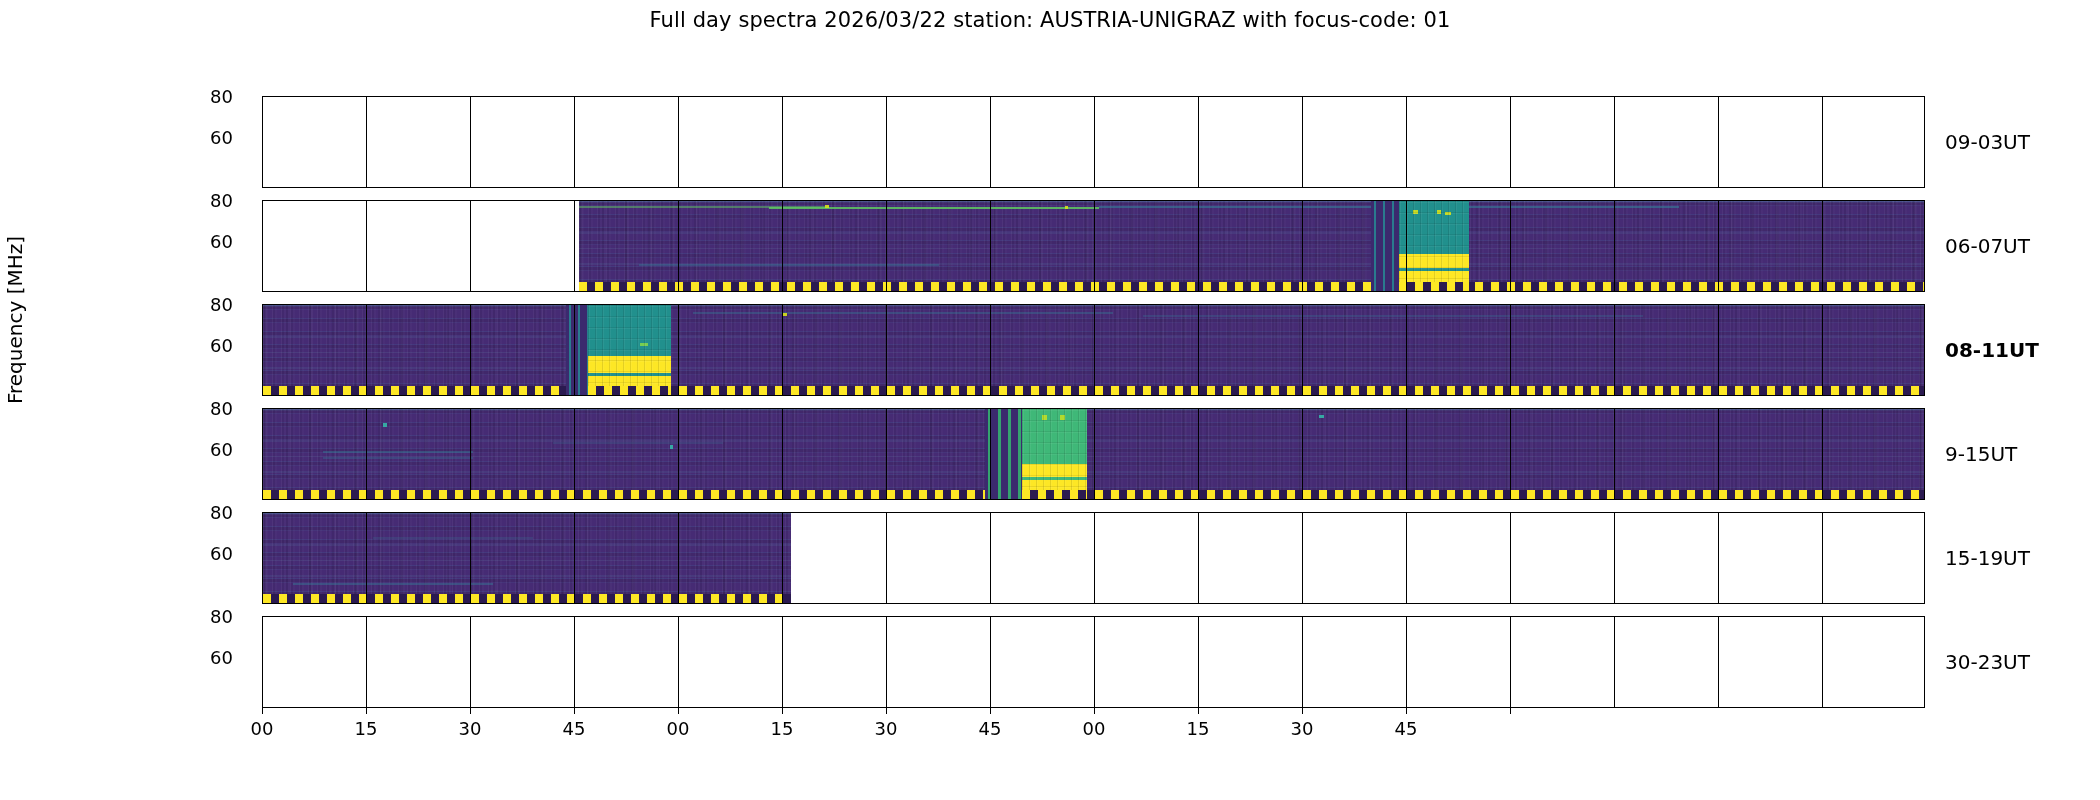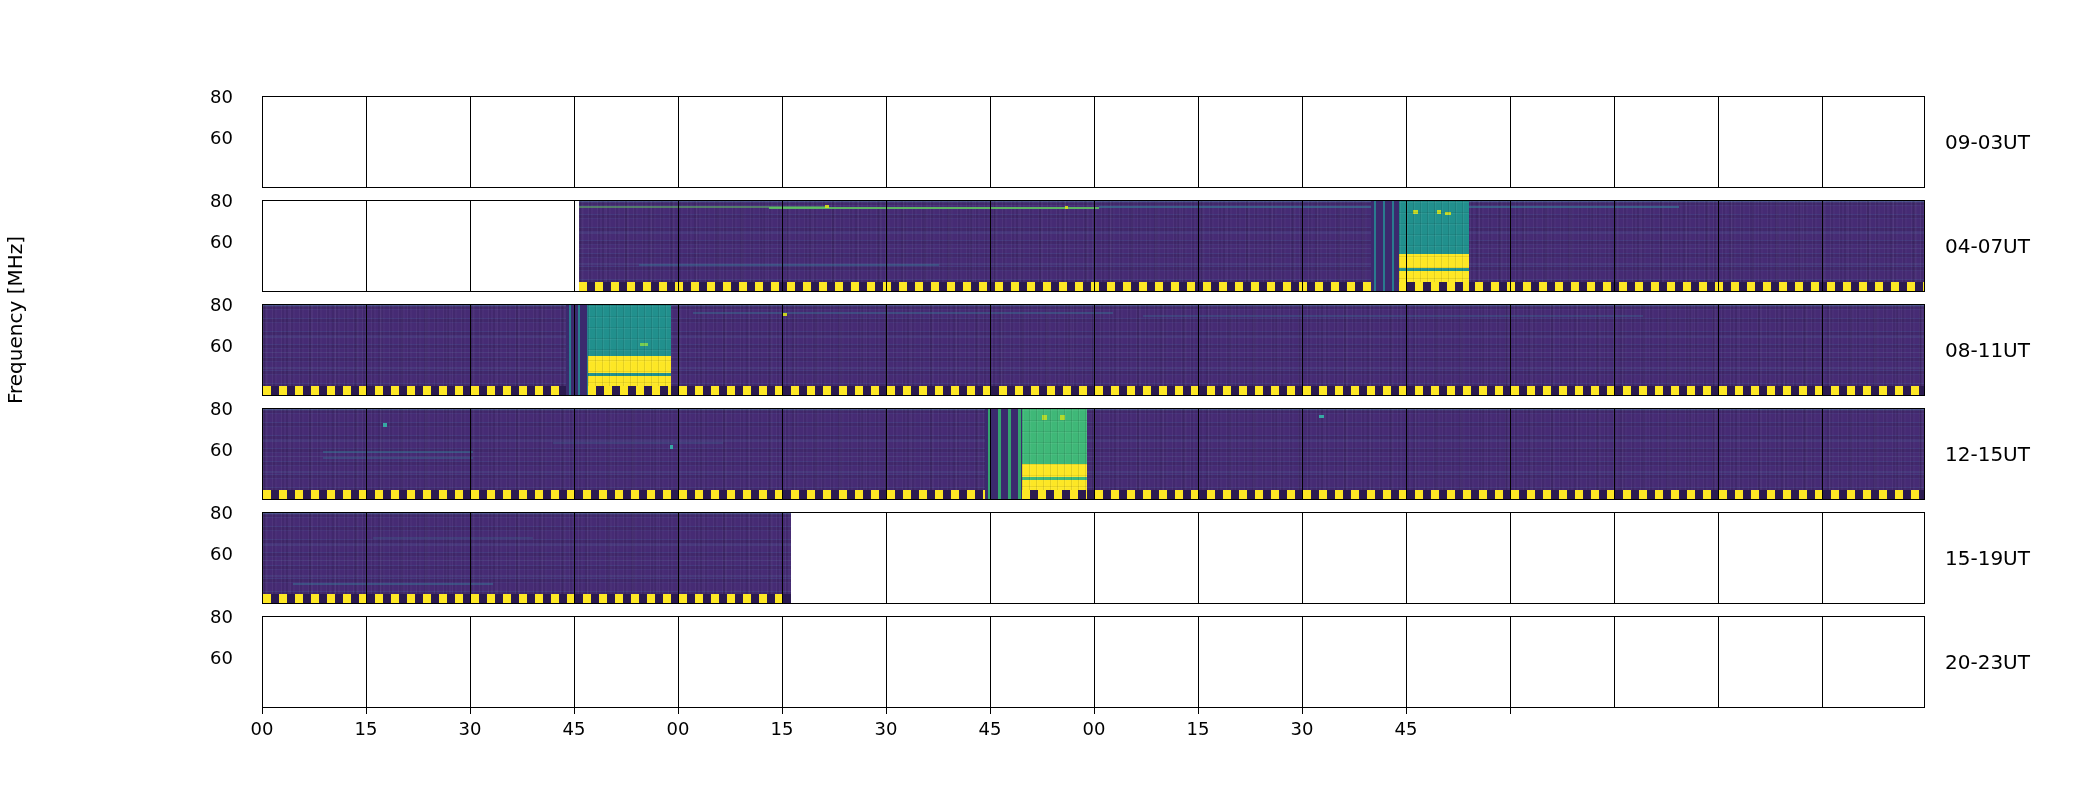--- a/index.html
+++ b/index.html
@@ -130,20 +130,21 @@
   .rowlabel{
     position:absolute;left:1945px;transform:translateY(-50%);
     font-size:20px;white-space:nowrap;
   }
 </style>
 </head>
 <body>
 
 <div class="figure">
 
+  <div class="fig-title">Full day spectra 2026/03/22 station: AUSTRIA-UNIGRAZ with focus-code: 01</div>
 
   <div class="ylabel">
     <span>Frequency [MHz]</span>
   </div>
 
   <div class="panel" style="top:96px;height:92px;">
     <div class="vgrid" style="left:103px;"></div>
       <div class="vgrid" style="left:207px;"></div>
     <div class="vgrid" style="left:311px;"></div>
       <div class="vgrid" style="left:415px;"></div>
@@ -208,21 +209,21 @@
     <div class="vgrid" style="left:1351px;"></div>
       <div class="vgrid" style="left:1455px;"></div>
     <div class="vgrid" style="left:1559px;"></div>
     <div class="ytick" style="top:0px;"></div>
       <div class="ytick-r" style="top:0px;"></div>
     <div class="ytick" style="top:41px;"></div>
       <div class="ytick-r" style="top:41px;"></div>
   </div>
   <div class="ytick-lbl" style="left:210px;top:200px;">80</div>
   <div class="ytick-lbl" style="left:210px;top:241px;">60</div>
-  <div class="rowlabel" style="top:246px;">04-07UT</div>
+  <div class="rowlabel" style="top:246px;">06-07UT</div>
 
   <div class="panel" style="top:304px;height:92px;">
     <div class="data" style="left:0;right:0;">
       <div class="noise"></div>
         <div class="noise2"></div>
       <div class="hline dim" style="left:430px;width:420px;top:7px;opacity:.35;"></div>
       <div class="hline dim" style="left:880px;width:500px;top:10px;opacity:.25;"></div>
       <div class="speckle" style="left:520px;top:8px;width:4px;height:3px;"></div>
       <div class="dashstrip"></div>
     </div>
@@ -253,21 +254,21 @@
     <div class="vgrid" style="left:1351px;"></div>
       <div class="vgrid" style="left:1455px;"></div>
     <div class="vgrid" style="left:1559px;"></div>
     <div class="ytick" style="top:0px;"></div>
       <div class="ytick-r" style="top:0px;"></div>
     <div class="ytick" style="top:41px;"></div>
       <div class="ytick-r" style="top:41px;"></div>
   </div>
   <div class="ytick-lbl" style="left:210px;top:304px;">80</div>
   <div class="ytick-lbl" style="left:210px;top:345px;">60</div>
-  <div class="rowlabel" style="top:350px;">08-11UT</div>
+  <div class="rowlabel" style="top:350px;font-weight:bold;">08-11UT</div>
 
   <div class="panel" style="top:408px;height:92px;">
     <div class="data" style="left:0;right:0;">
       <div class="noise"></div>
         <div class="noise2"></div>
       <div class="hline dim" style="left:60px;width:150px;top:42px;opacity:.4;"></div>
       <div class="hline dim" style="left:60px;width:150px;top:48px;opacity:.3;"></div>
       <div class="hline dim" style="left:290px;width:170px;top:33px;opacity:.2;"></div>
       <div class="speckle" style="left:120px;top:14px;width:4px;height:4px;background:#35b6a8;"></div>
       <div class="speckle" style="left:407px;top:36px;width:3px;height:4px;background:#35b6a8;"></div>
@@ -303,21 +304,21 @@
     <div class="vgrid" style="left:1351px;"></div>
       <div class="vgrid" style="left:1455px;"></div>
     <div class="vgrid" style="left:1559px;"></div>
     <div class="ytick" style="top:0px;"></div>
       <div class="ytick-r" style="top:0px;"></div>
     <div class="ytick" style="top:41px;"></div>
       <div class="ytick-r" style="top:41px;"></div>
   </div>
   <div class="ytick-lbl" style="left:210px;top:408px;">80</div>
   <div class="ytick-lbl" style="left:210px;top:449px;">60</div>
-  <div class="rowlabel" style="top:454px;">12-15UT</div>
+  <div class="rowlabel" style="top:454px;">9-15UT</div>
 
   <div class="panel" style="top:512px;height:92px;">
     <div class="data" style="left:0;width:528px;">
       <div class="noise"></div>
         <div class="noise2"></div>
       <div class="hline dim" style="left:30px;width:200px;top:70px;opacity:.4;"></div>
       <div class="hline dim" style="left:110px;width:160px;top:24px;opacity:.2;"></div>
       <div class="dashstrip"></div>
     </div>
     <div class="vgrid" style="left:103px;"></div>
@@ -360,21 +361,21 @@
     <div class="vgrid" style="left:1351px;"></div>
       <div class="vgrid" style="left:1455px;"></div>
     <div class="vgrid" style="left:1559px;"></div>
     <div class="ytick" style="top:0px;"></div>
       <div class="ytick-r" style="top:0px;"></div>
     <div class="ytick" style="top:41px;"></div>
       <div class="ytick-r" style="top:41px;"></div>
   </div>
   <div class="ytick-lbl" style="left:210px;top:616px;">80</div>
   <div class="ytick-lbl" style="left:210px;top:657px;">60</div>
-  <div class="rowlabel" style="top:662px;">20-23UT</div>
+  <div class="rowlabel" style="top:662px;">30-23UT</div>
 
   <div id="xaxis">
       <div class="xtick" style="left: 262px; top: 708px;"></div>
       <div class="xtick-lbl" style="left: 262px; top: 718px;">00</div>
       <div class="xtick" style="left: 366px; top: 708px;"></div>
       <div class="xtick-lbl" style="left: 366px; top: 718px;">15</div>
       <div class="xtick" style="left: 470px; top: 708px;"></div>
       <div class="xtick-lbl" style="left: 470px; top: 718px;">30</div>
       <div class="xtick" style="left: 574px; top: 708px;"></div>
       <div class="xtick-lbl" style="left: 574px; top: 718px;">45</div>

